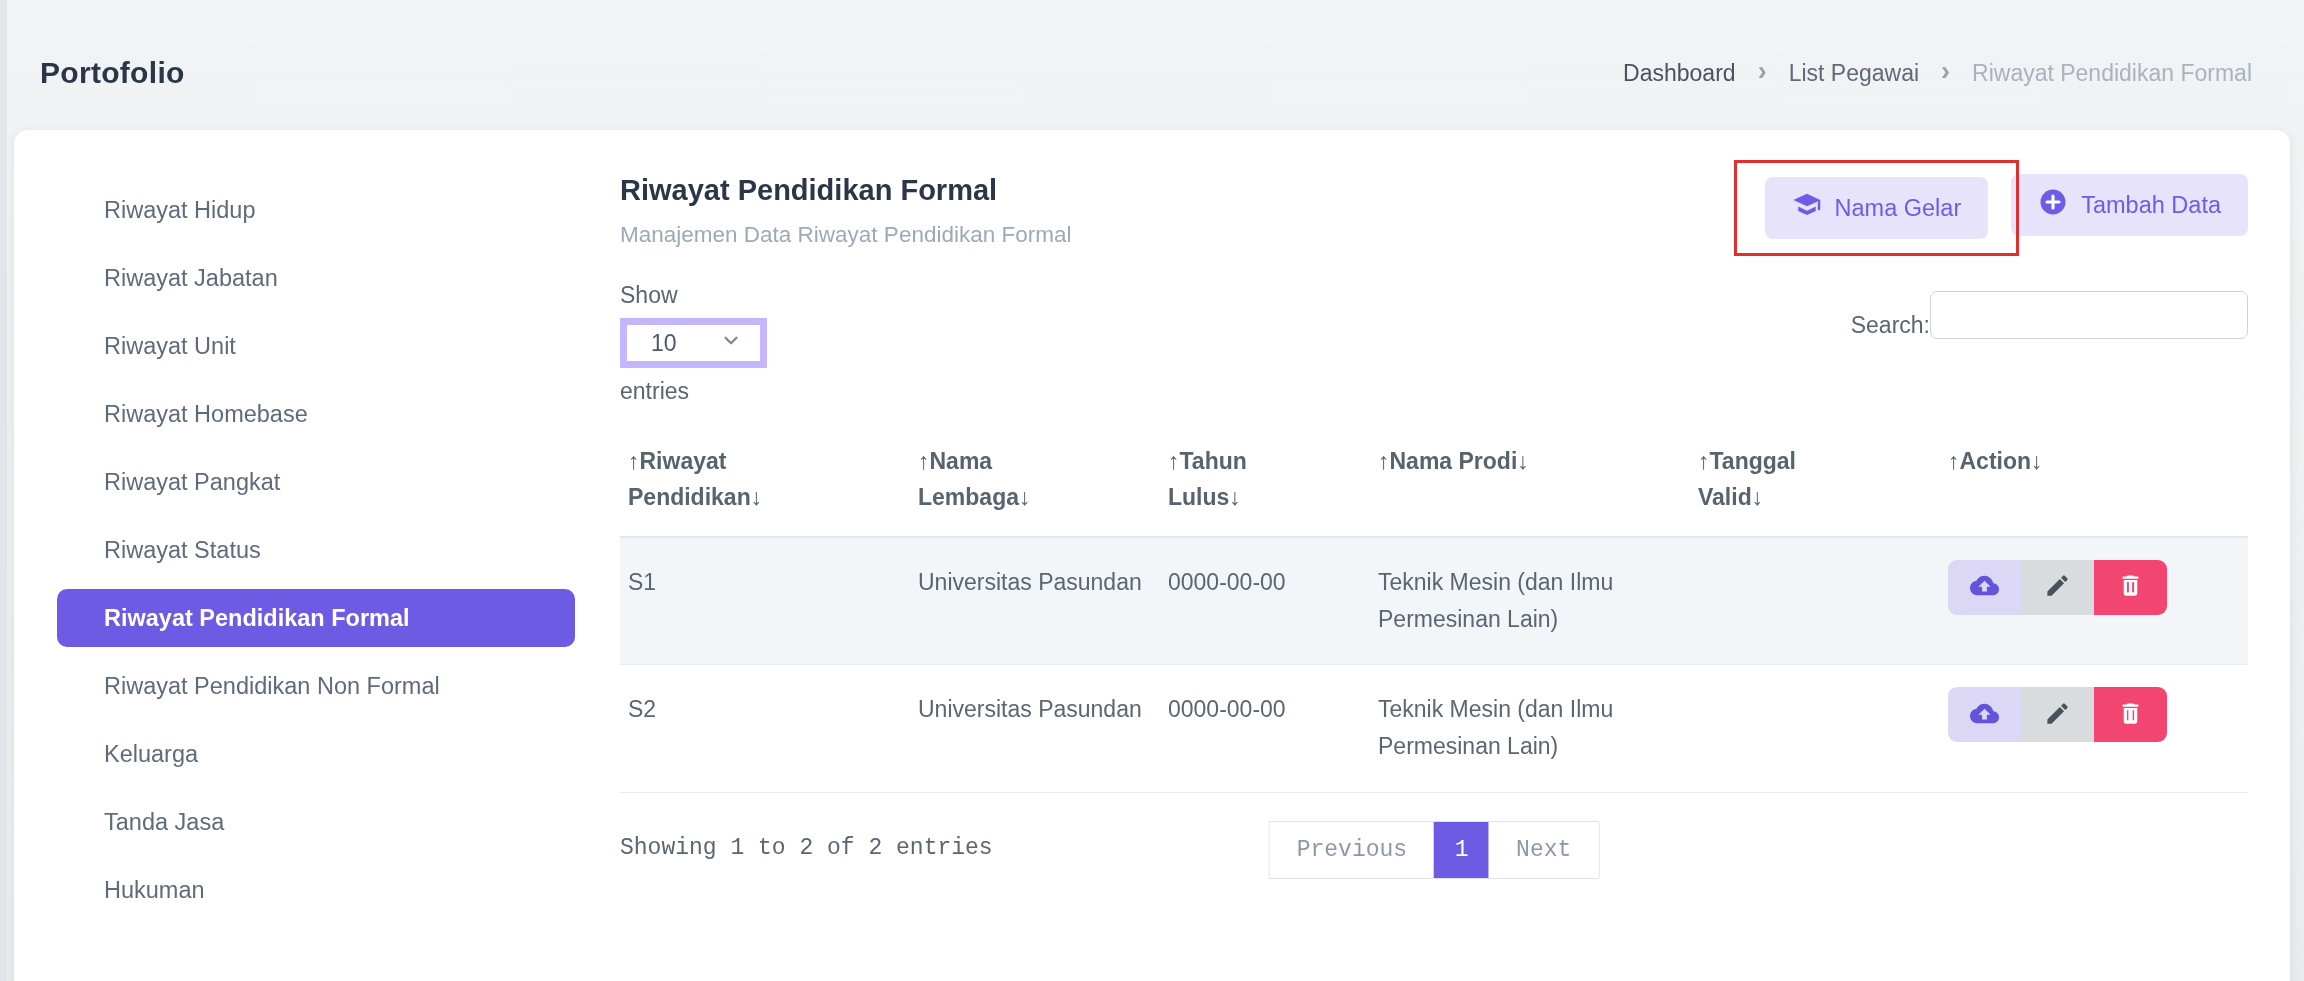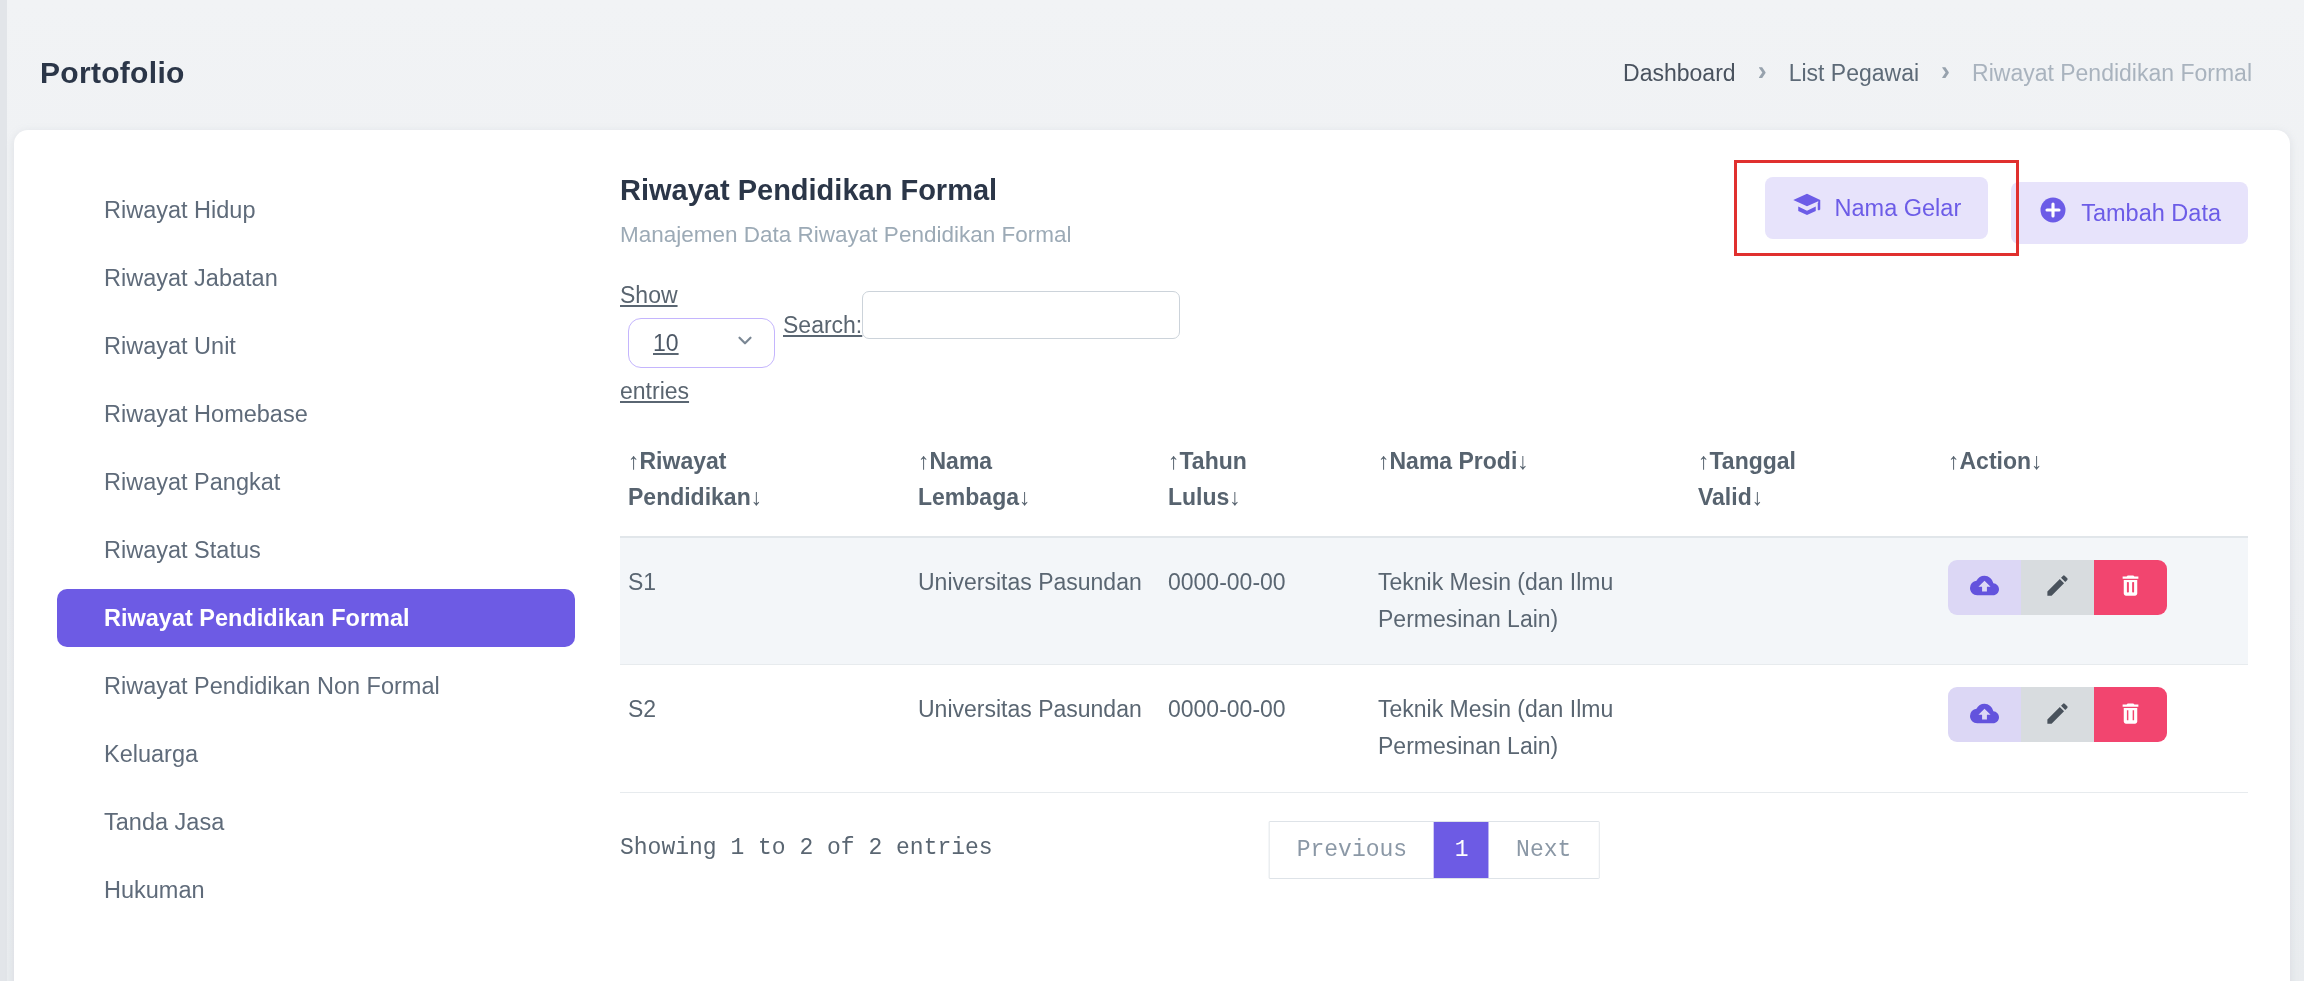--- a/index.html
+++ b/index.html
@@ -45,30 +45,30 @@
   .page-title { font-size:29px; font-weight:700; color:#2b3648; }
   .page-subtitle { font-size:22.5px; color:#9caab6; margin-top:15px; }
 
   .head-buttons { display:flex; align-items:flex-start; }
   .annotation-box { border:3px solid #e0302e; padding:14px 28px;
     margin-top:-14px; position:relative; z-index:2; }
   .soft-btn { display:inline-flex; align-items:center; gap:13px; height:62px;
     padding:0 27px; background:#e7e3fb; border:none; border-radius:8px;
     color:#6c5ce7; font-size:23.5px; font-family:inherit; cursor:pointer;
     white-space:nowrap; }
-  .btn-tambah { margin-left:-8px; margin-top:8px; position:relative; z-index:1; }
+  .btn-tambah { margin-left:-8px; margin-top:0; position:relative; z-index:1; }
   .soft-btn svg { flex:none; }
 
   
-  .controls { margin-top:26px; display:flex; 
-    align-items:flex-start;text-decoration:underline; }
+  .controls { margin-top:26px; display:flex; justify-content:space-between;
+    align-items:flex-start; }
   .show-block { font-size:23px; color:#5a6570; }
-  .length-select { width:147px; height:50px; border:1px solid #c4b5fd;
-    border-radius:13px; background:#fff; display:flex; align-items:center;
-    justify-content:space-between; padding:0 18px 0 24px; margin:9px 8px 10px;
+  .length-select { width:147px; height:50px; border:7px solid #c4b5fd;
+    border-radius:1px; background:#fff; display:flex; align-items:center;
+    justify-content:space-between; padding:0 18px 0 24px; margin:9px 0 10px;
     font-size:23px; color:#4d5866; cursor:pointer; }
   .search-block { display:flex; flex-direction:row; align-items:flex-end;
     font-size:23px; color:#5a6570; }
   .search-input { width:318px; height:48px; border:1px solid #ccd3da;
     border-radius:7px; margin-top:9px; padding:0 14px; font-size:22px;
     font-family:inherit; color:#4d5866; outline:none; background:#fff; }
 
   
   table { width:100%; border-collapse:collapse; table-layout:fixed;
     margin-top:24px; }

